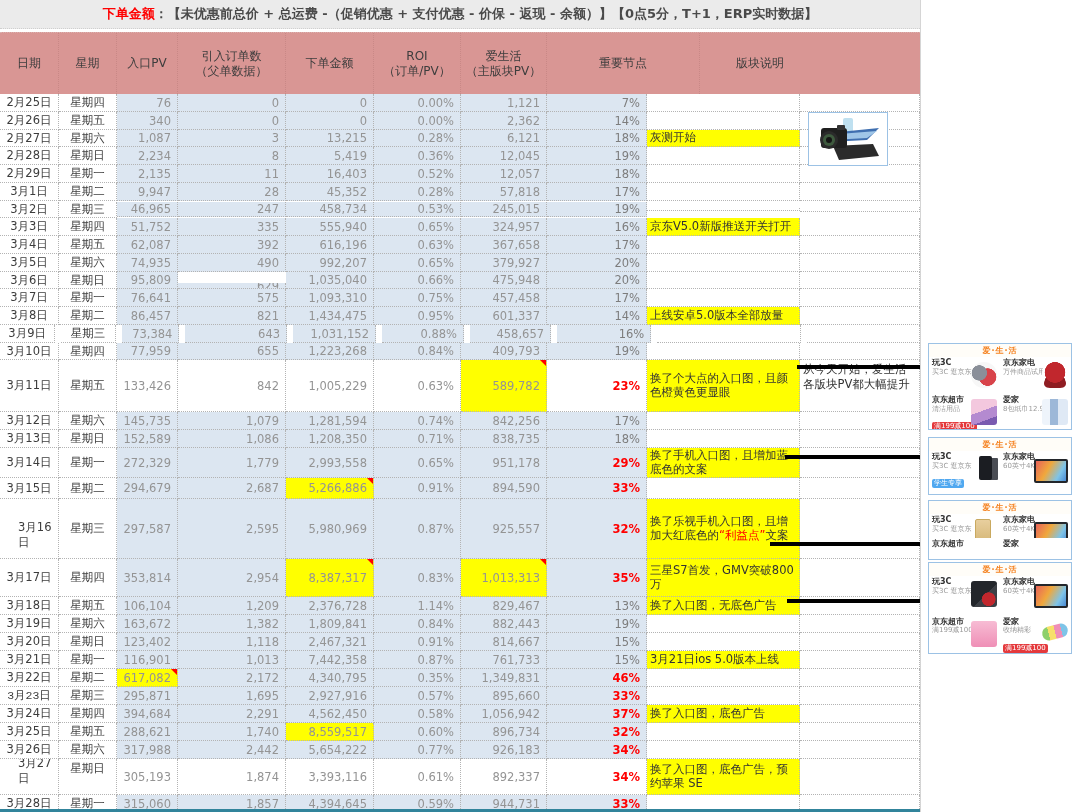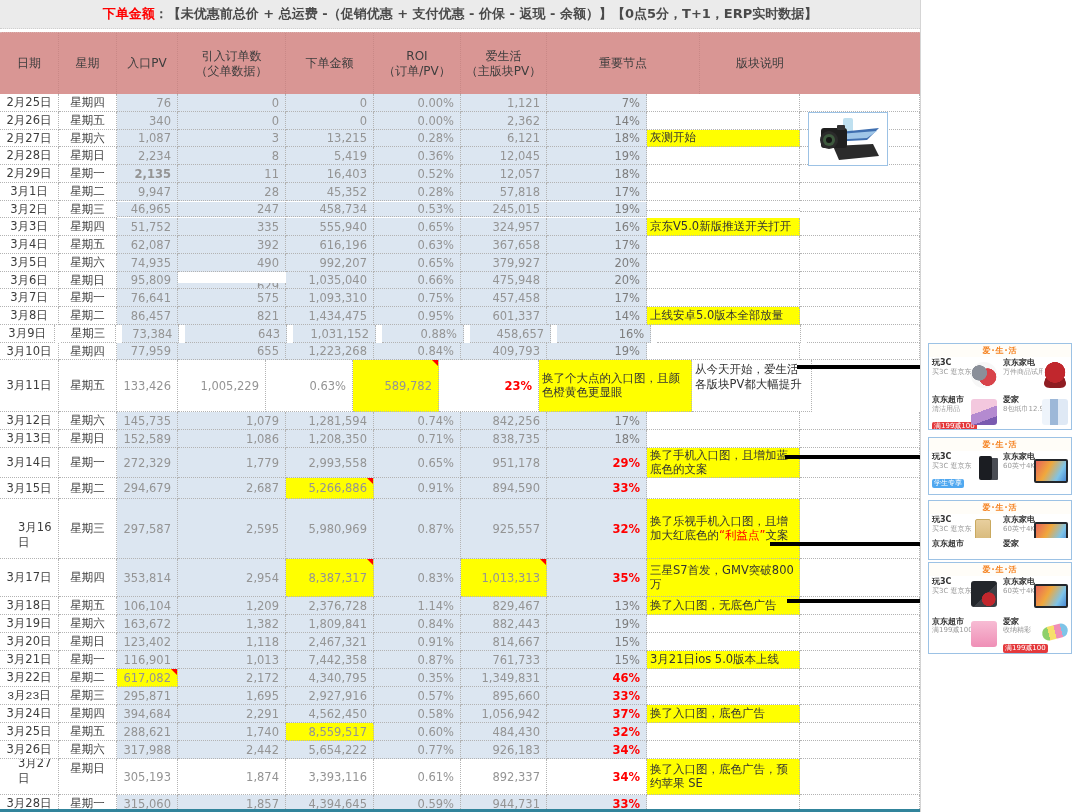--- a/index.html
+++ b/index.html
@@ -153,21 +153,21 @@
           <div class="cell c-num" style="width: 88px;">5,419</div>
           <div class="cell c-num" style="width: 87px;">0.36%</div>
           <div class="cell c-num" style="width: 86px;">12,045</div>
           <div class="cell c-ratio" style="width: 100px;">19%</div>
           <div class="cell c-note" style="width: 153px;"></div>
           <div class="cell c-remark" style="width: 120px;"></div>
         </div>
         <div class="row" style="height: 18px;">
           <div class="cell c-date" style="width: 59px;">2月29日</div>
           <div class="cell c-wd" style="width: 58px;">星期一</div>
-          <div class="cell c-num" style="width: 61px; font-weight: bold;">2,135</div>
+          <div class="cell c-num" style="width: 61px;">2,135</div>
           <div class="cell c-num" style="width: 108px;">11</div>
           <div class="cell c-num" style="width: 88px;">16,403</div>
           <div class="cell c-num" style="width: 87px;">0.52%</div>
           <div class="cell c-num" style="width: 86px;">12,057</div>
           <div class="cell c-ratio" style="width: 100px;">18%</div>
           <div class="cell c-note" style="width: 153px;"></div>
           <div class="cell c-remark" style="width: 120px;"></div>
         </div>
         <div class="row" style="height: 18px;">
           <div class="cell c-date" style="width: 59px;">3月1日</div>
@@ -286,20 +286,21 @@
           <div class="cell c-num" style="width: 87px;">0.84%</div>
           <div class="cell c-num" style="width: 86px;">409,793</div>
           <div class="cell c-ratio" style="width: 100px;">19%</div>
           <div class="cell c-note" style="width: 153px;"></div>
           <div class="cell c-remark" style="width: 120px;"></div>
         </div>
         <div class="row row-white" style="height: 52px;">
           <div class="cell c-date" style="width: 59px;">3月11日</div>
           <div class="cell c-wd" style="width: 58px;">星期五</div>
           <div class="cell c-num" style="width: 61px;">133,426</div>
+          <div class="cell c-num" style="width: 108px;">842</div>
           <div class="cell c-num" style="width: 88px;">1,005,229</div>
           <div class="cell c-num" style="width: 87px;">0.63%</div>
           <div class="cell c-num hl mark" style="width: 86px;">589,782</div>
           <div class="cell c-ratio ratio-red" style="width: 100px;">23%</div>
           <div class="cell c-note note-hl" style="width: 153px;">换了个大点的入口图，且颜色橙黄色更显眼</div>
           <div class="cell c-remark" style="width: 120px;">从今天开始，爱生活各版块PV都大幅提升</div>
         </div>
         <div class="row" style="height: 18px;">
           <div class="cell c-date" style="width: 59px;">3月12日</div>
           <div class="cell c-wd" style="width: 58px;">星期六</div>
@@ -458,21 +459,21 @@
           <div class="cell c-note note-hl" style="width: 153px;">换了入口图，底色广告</div>
           <div class="cell c-remark" style="width: 120px;"></div>
         </div>
         <div class="row" style="height: 18px;">
           <div class="cell c-date" style="width: 59px;">3月25日</div>
           <div class="cell c-wd" style="width: 58px;">星期五</div>
           <div class="cell c-num" style="width: 61px;">288,621</div>
           <div class="cell c-num" style="width: 108px;">1,740</div>
           <div class="cell c-num hl" style="width: 88px;">8,559,517</div>
           <div class="cell c-num" style="width: 87px;">0.60%</div>
-          <div class="cell c-num" style="width: 86px;">484,430</div>
+          <div class="cell c-num" style="width: 86px;">896,734</div>
           <div class="cell c-ratio ratio-red" style="width: 100px;">32%</div>
           <div class="cell c-note" style="width: 153px;"></div>
           <div class="cell c-remark" style="width: 120px;"></div>
         </div>
         <div class="row" style="height: 18px;">
           <div class="cell c-date" style="width: 59px;">3月26日</div>
           <div class="cell c-wd" style="width: 58px;">星期六</div>
           <div class="cell c-num" style="width: 61px;">317,988</div>
           <div class="cell c-num" style="width: 108px;">2,442</div>
           <div class="cell c-num" style="width: 88px;">5,654,222</div>

